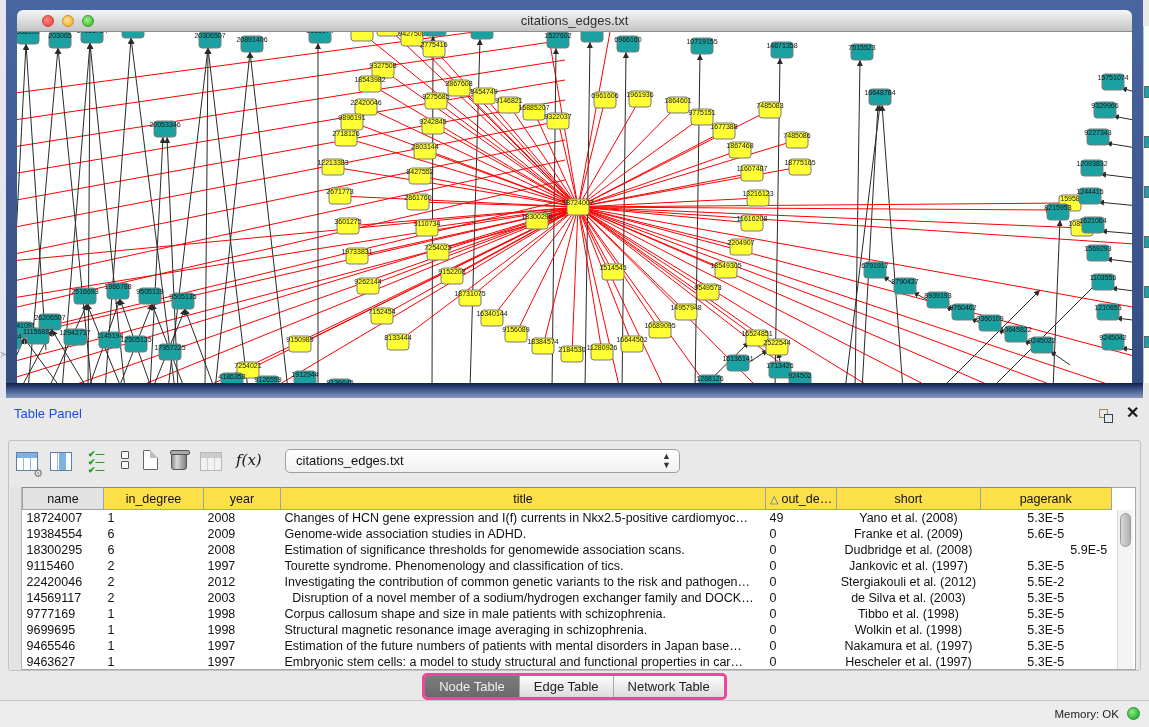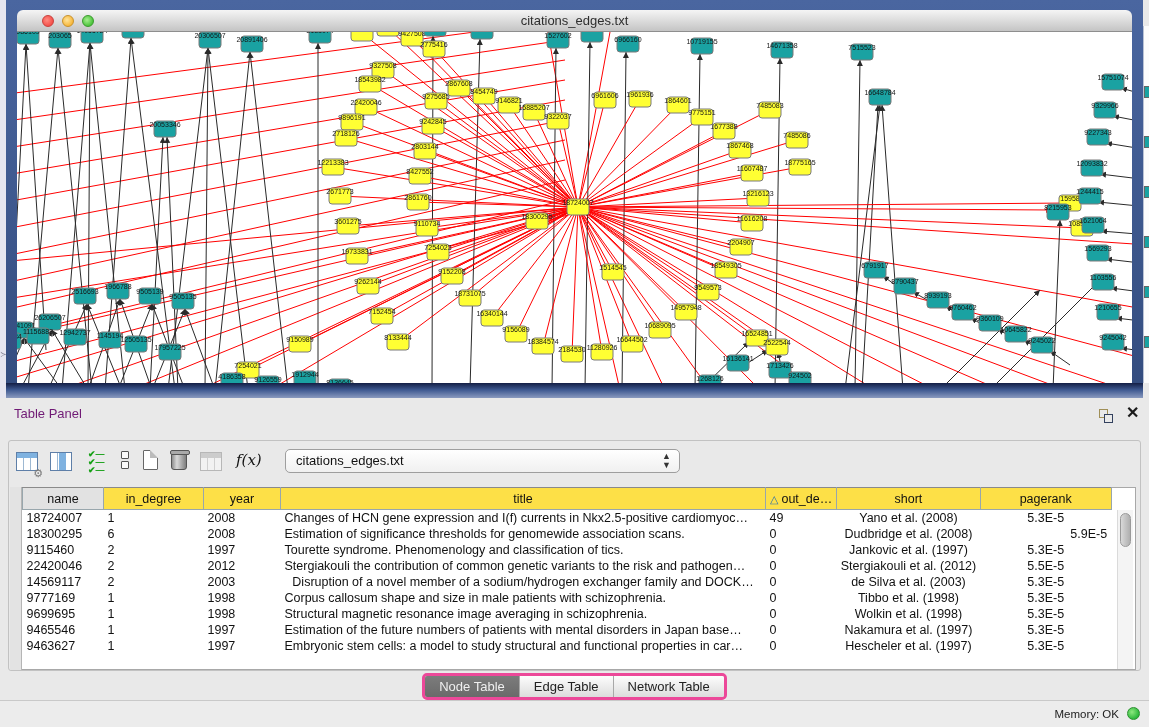--- a/index.html
+++ b/index.html
@@ -21,21 +21,21 @@
   .tl.red{left:25px;background:radial-gradient(circle at 4px 4px,#FF8A80,#F4504A 70%);border:1px solid #C9403C;}
   .tl.yellow{left:45px;background:radial-gradient(circle at 4px 4px,#FFE49A,#F6B73C 70%);border:1px solid #C9922C;}
   .tl.green{left:65px;background:radial-gradient(circle at 4px 4px,#A6EE8F,#4CC43C 70%);border:1px solid #3B9A2E;}
   .win-title{position:absolute;left:0;right:0;top:3px;text-align:center;font-size:13px;color:#2E2E2E;}
   #graph{position:absolute;left:17px;top:32px;width:1115px;height:351px;background:#FFFFFF;display:block;}
   .sliver{position:absolute;left:1143px;top:26px;width:6px;height:357px;background:#FCFCFC;border-left:1px solid #B9C2D4;}
   .sliver i{position:absolute;left:0;width:6px;height:12px;background:#1AA2A2;border:1px solid #666;}
 
   
   .table-panel{position:absolute;left:0;top:398px;width:1149px;height:302px;background:#E9E9E9;}
-  .tp-title{position:absolute;left:14px;top:8px;font-size:13px;color:#701a75;}
+  .tp-title{position:absolute;left:14px;top:8px;font-size:13px;color:#1d4ed8;}
   .float-icon{position:absolute;left:1099px;top:11px;width:16px;height:15px;}
   .float-icon .sq1{position:absolute;left:0;top:0;width:9px;height:9px;border:1.5px solid #A08F57;background:#E9E9E9;}
   .float-icon .sq2{position:absolute;left:5px;top:5px;width:9px;height:9px;border:1.5px solid #33415E;background:#E9E9E9;}
   .close-x{position:absolute;left:1126px;top:5px;font-size:16px;font-weight:bold;color:#1A1A1A;cursor:default;}
   .tp-box{position:absolute;left:8px;top:42px;width:1133px;height:231px;border:1px solid #C2C2C2;
           border-radius:3px;background:#E9E9E9;}
 
   
   .tbtn{position:absolute;top:448px;width:28px;height:28px;}
   .grid-ic{position:absolute;left:2px;top:4px;width:22px;height:19px;border:1px solid #5E7FA8;background:
@@ -601,20 +601,29 @@
         <tr>
           <td style="text-align: left;">18724007</td>
           <td style="text-align: left;">1</td>
           <td style="text-align: left;">2008</td>
           <td style="text-align: left;">Changes of HCN gene expression and I(f) currents in Nkx2.5-positive cardiomyoc…</td>
           <td style="text-align: left;">49</td>
           <td style="text-align: center;">Yano et al. (2008)</td>
           <td style="text-align: center;">5.3E-5</td>
         </tr>
         <tr>
+          <td style="text-align: left;">19384554</td>
+          <td style="text-align: left;">6</td>
+          <td style="text-align: left;">2009</td>
+          <td style="text-align: left;">Genome-wide association studies in ADHD.</td>
+          <td style="text-align: left;">0</td>
+          <td style="text-align: center;">Franke et al. (2009)</td>
+          <td style="text-align: center;">5.6E-5</td>
+        </tr>
+        <tr>
           <td style="text-align: left;">18300295</td>
           <td style="text-align: left;">6</td>
           <td style="text-align: left;">2008</td>
           <td style="text-align: left;">Estimation of significance thresholds for genomewide association scans.</td>
           <td style="text-align: left;">0</td>
           <td style="text-align: center;">Dudbridge et al. (2008)</td>
           <td style="text-align: right;">5.9E-5</td>
         </tr>
         <tr>
           <td style="text-align: left;">9115460</td>
@@ -622,24 +631,24 @@
           <td style="text-align: left;">1997</td>
           <td style="text-align: left;">Tourette syndrome. Phenomenology and classification of tics.</td>
           <td style="text-align: left;">0</td>
           <td style="text-align: center;">Jankovic et al. (1997)</td>
           <td style="text-align: center;">5.3E-5</td>
         </tr>
         <tr>
           <td style="text-align: left;">22420046</td>
           <td style="text-align: left;">2</td>
           <td style="text-align: left;">2012</td>
-          <td style="text-align: left;">Stergiakouli the contribution of common genetic variants to the risk and pathogen…</td>
+          <td style="text-align: left;">Investigating the contribution of common genetic variants to the risk and pathogen…</td>
           <td style="text-align: left;">0</td>
           <td style="text-align: center;">Stergiakouli et al. (2012)</td>
-          <td style="text-align: center;">5.5E-5</td>
+          <td style="text-align: center;">5.5E-2</td>
         </tr>
         <tr>
           <td style="text-align: left;">14569117</td>
           <td style="text-align: left;">2</td>
           <td style="text-align: left;">2003</td>
           <td style="text-align: center;">Disruption of a novel member of a sodium/hydrogen exchanger family and DOCK…</td>
           <td style="text-align: left;">0</td>
           <td style="text-align: center;">de Silva et al. (2003)</td>
           <td style="text-align: center;">5.3E-5</td>
         </tr>

